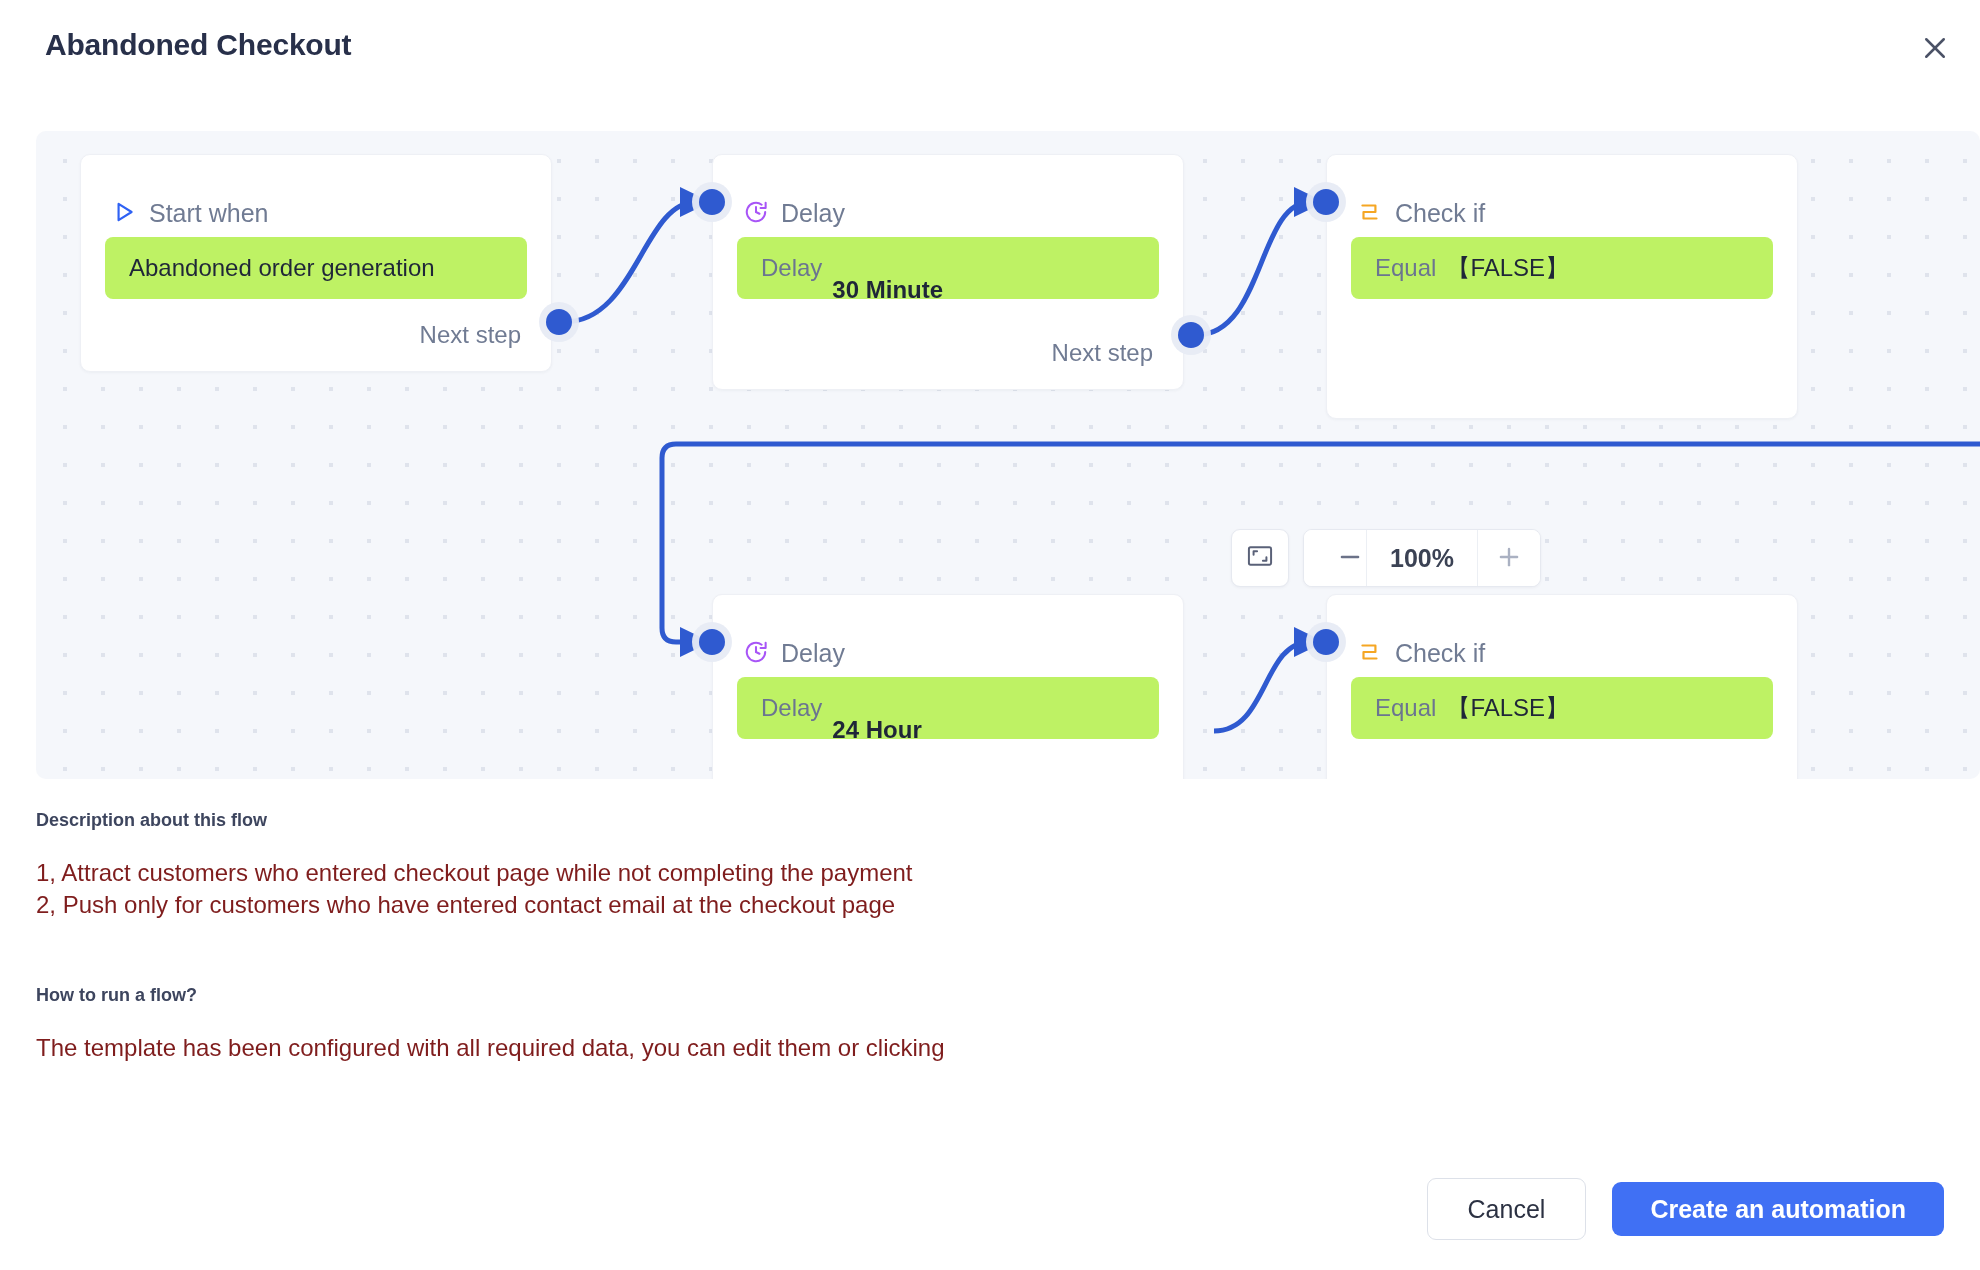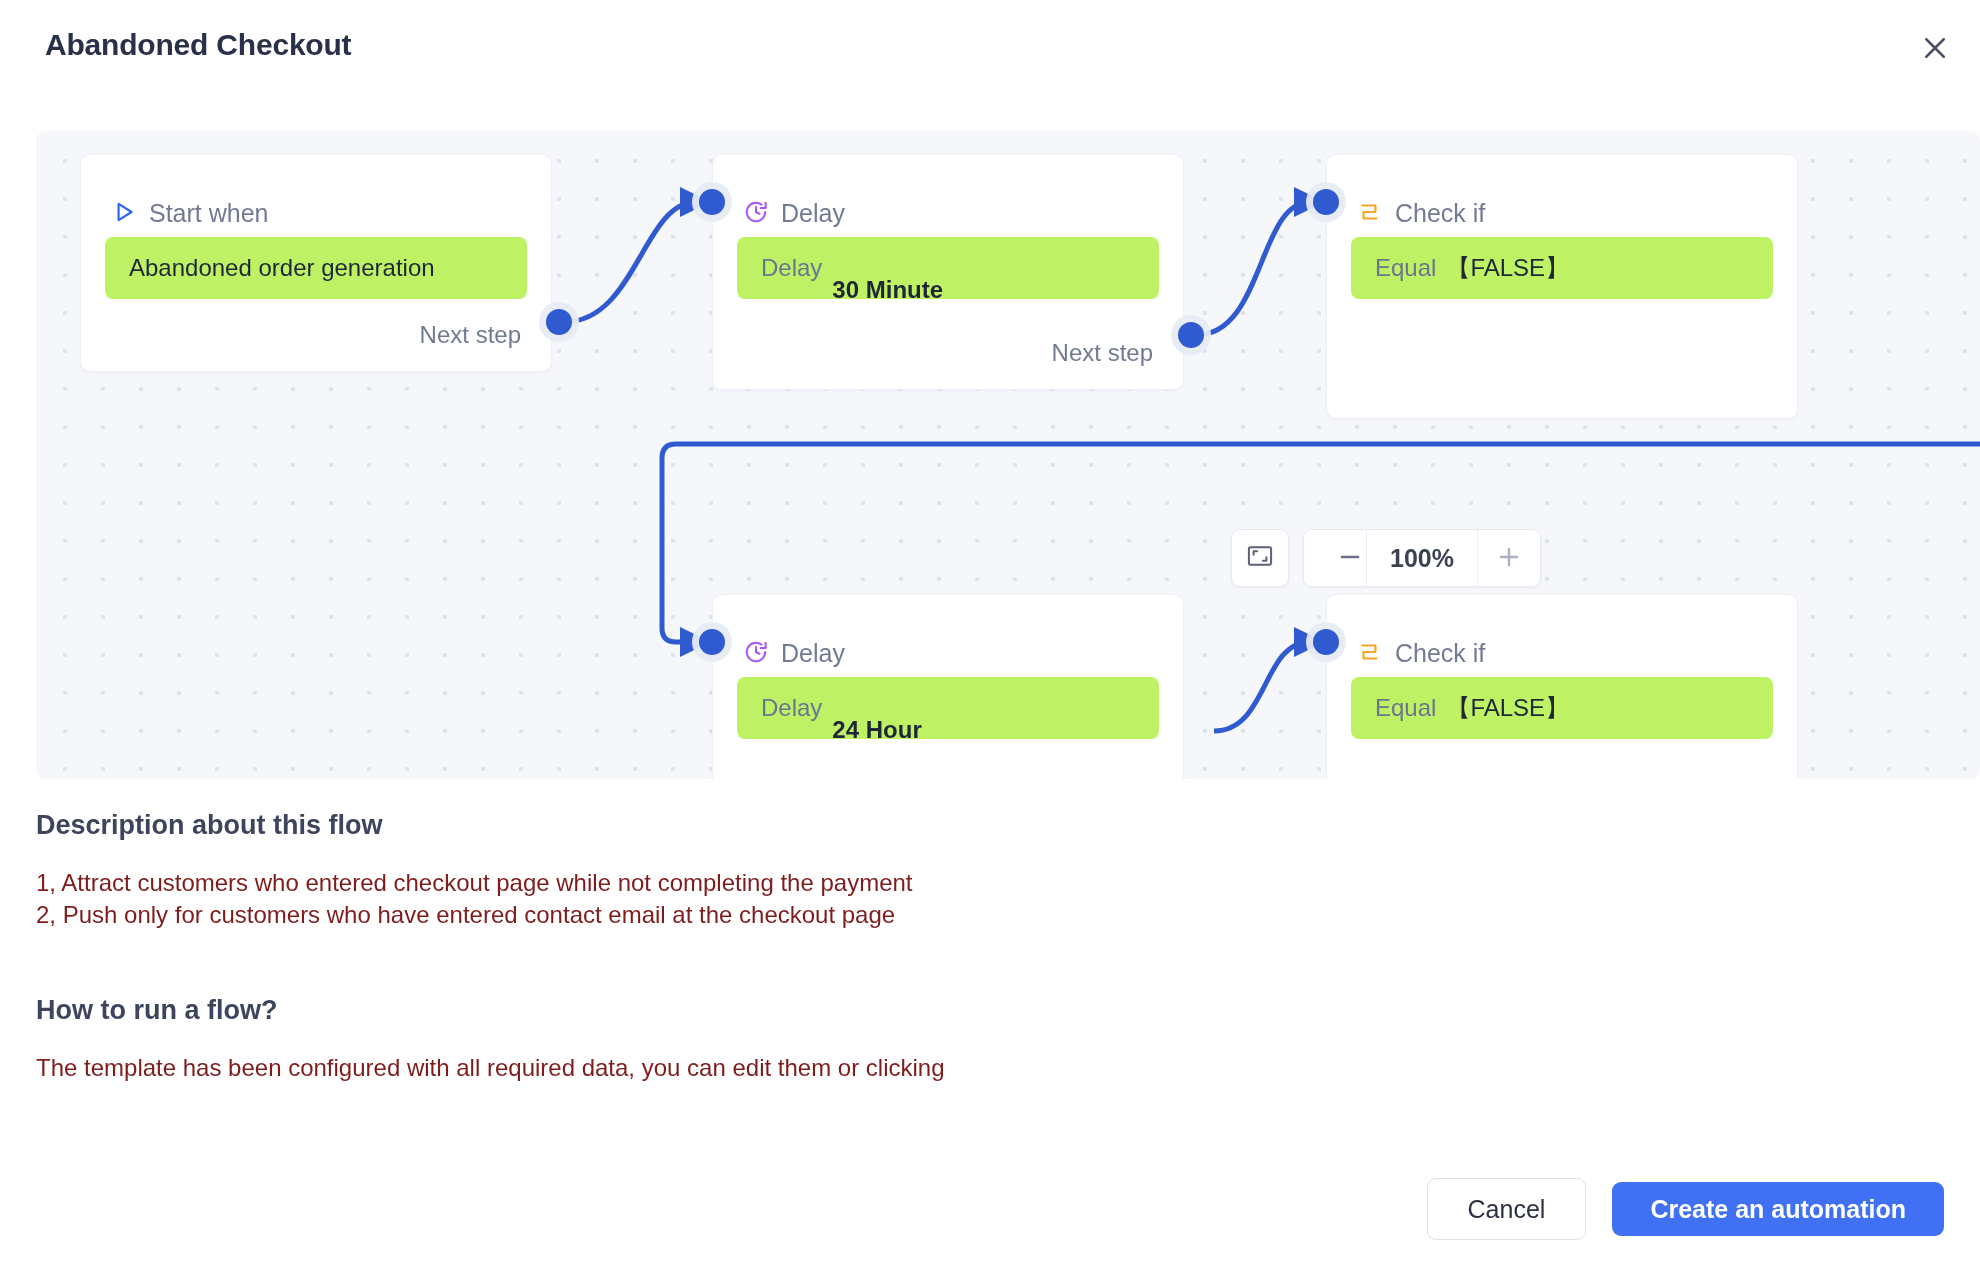--- a/index.html
+++ b/index.html
@@ -185,21 +185,21 @@
     font-size: 25px;
     color: #3b4254;
     border-left: 1px solid #eceff4;
     border-right: 1px solid #eceff4;
     cursor: default;
   }
 
   
   .body-area { position: absolute; left: 36px; top: 810px; width: 1860px; }
   .sec-title {
-    font-size: 27px;
+    font-size: 18px;
     font-weight: bold;
     color: #3d455e;
     margin-bottom: 26px;
   }
   .sec-line {
     font-size: 24px;
     color: #7f1d1d;
     line-height: 1.33;
   }
   .gap { height: 64px; }

